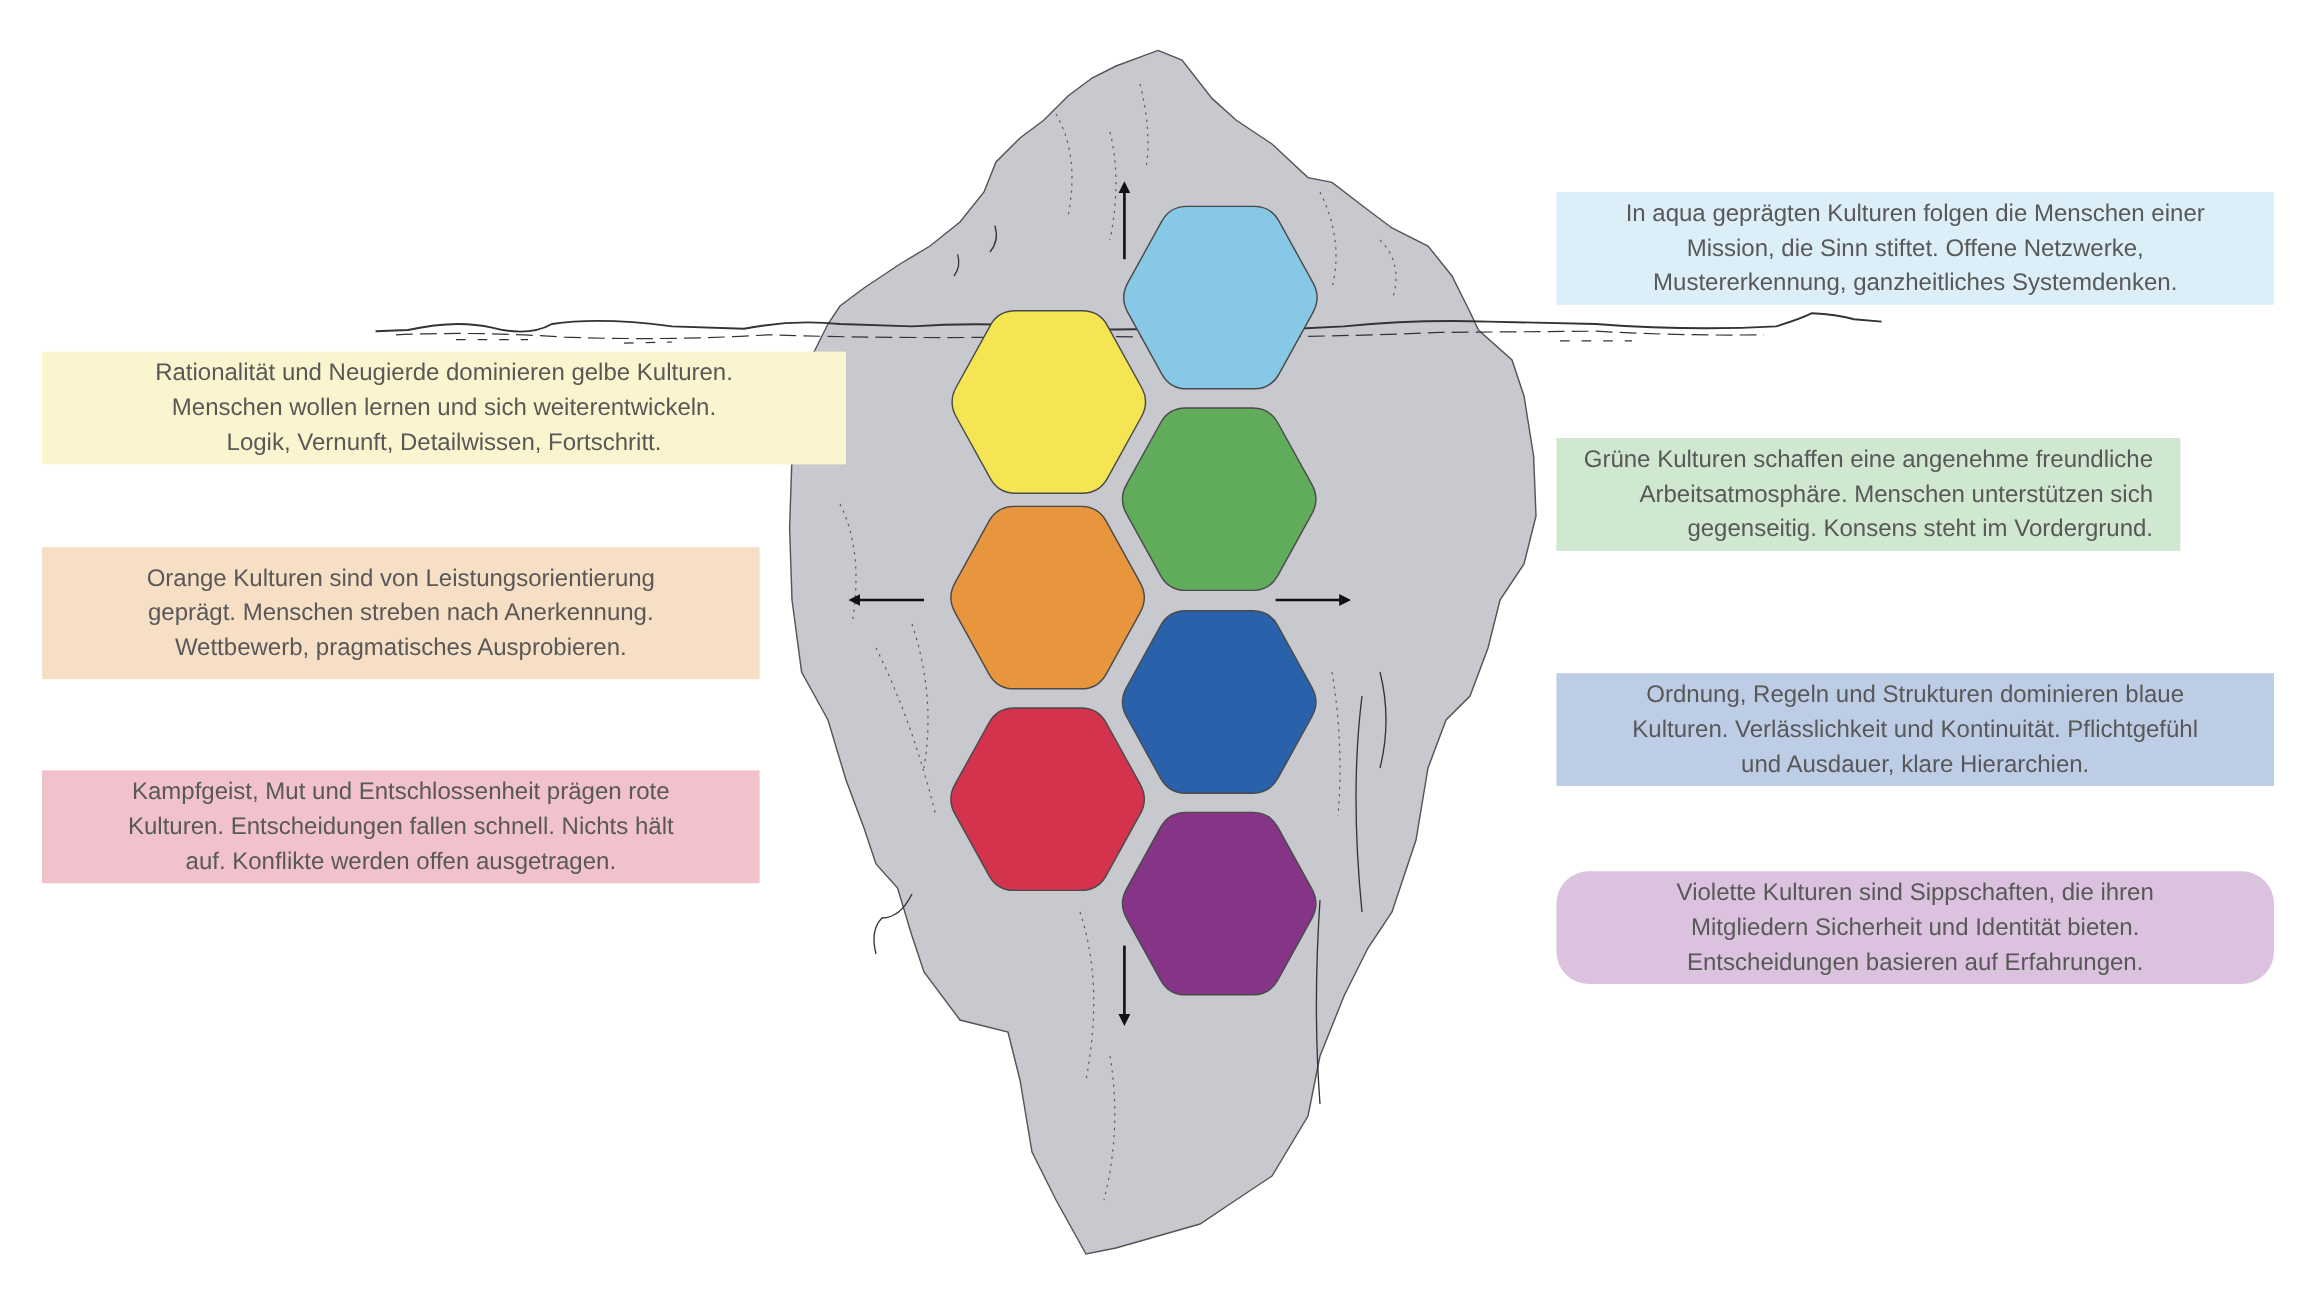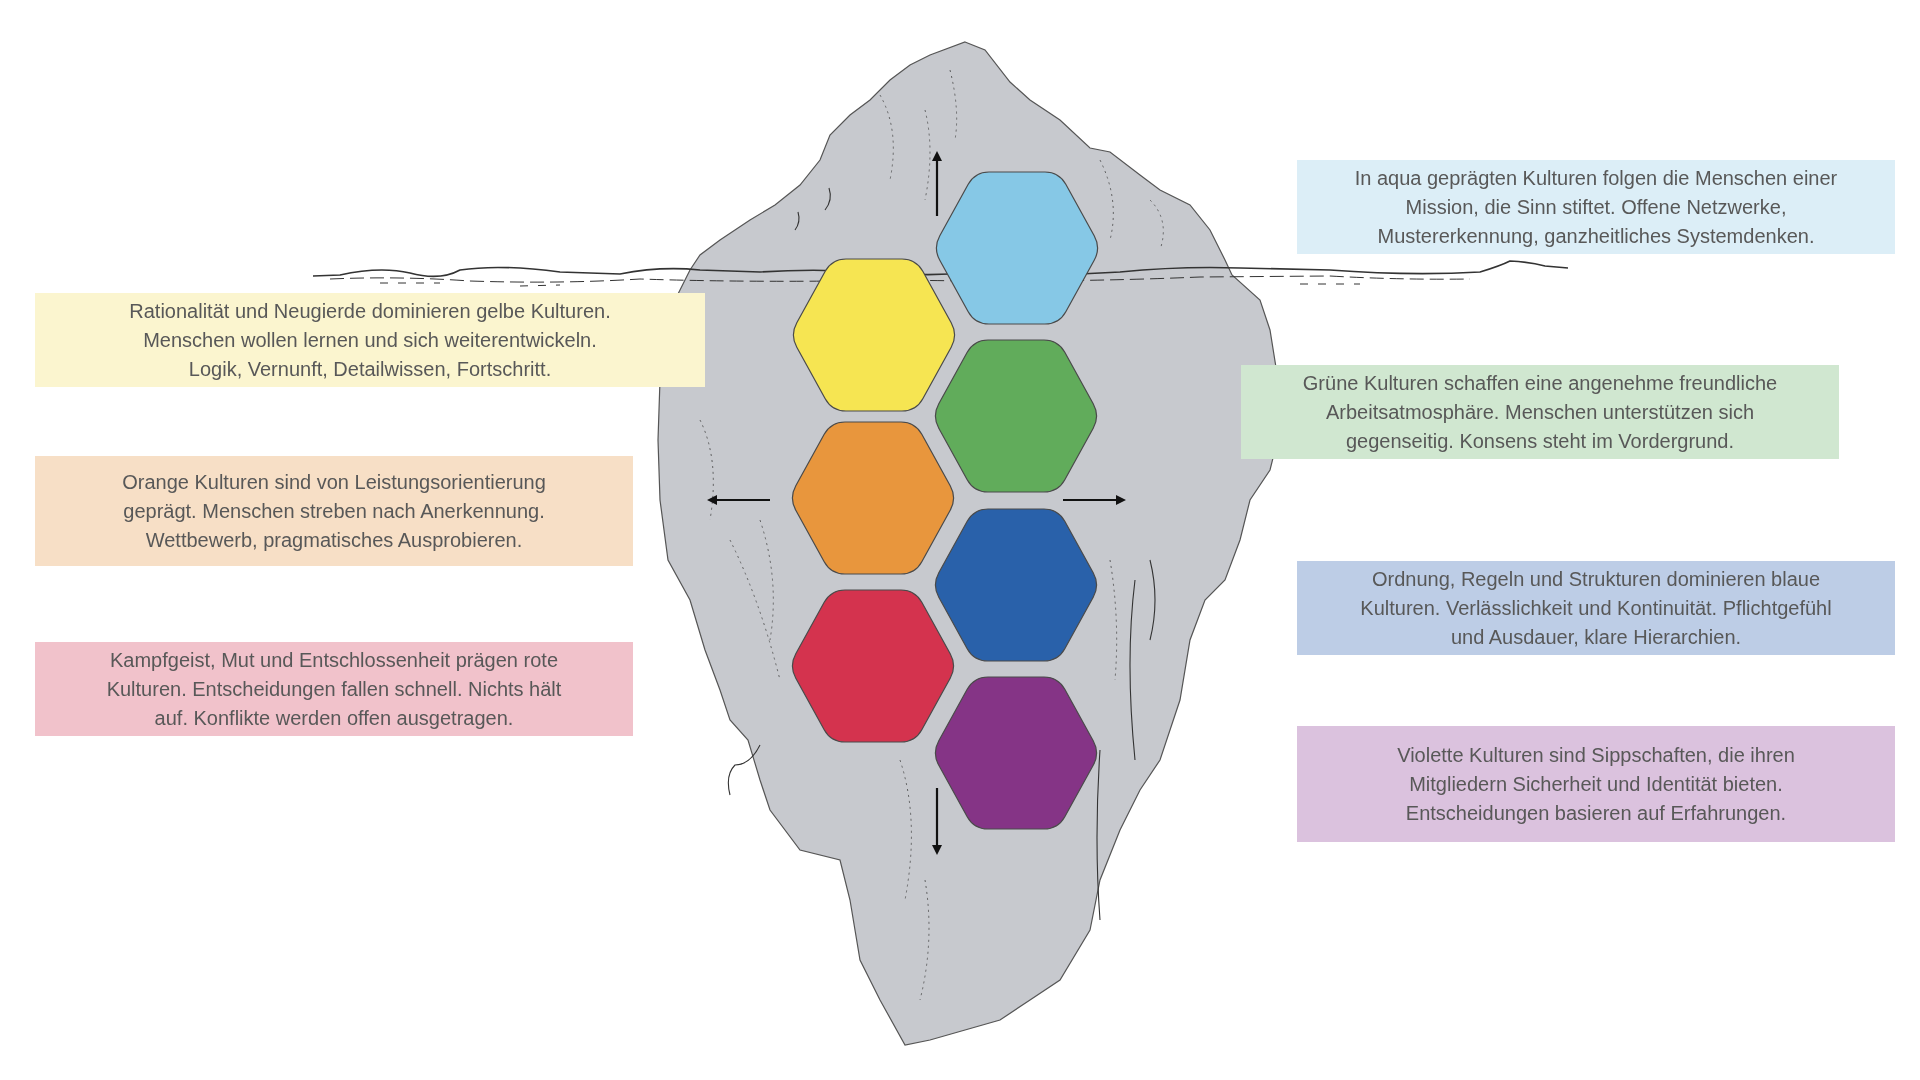--- a/index.html
+++ b/index.html
@@ -77,37 +77,37 @@
 <div class="box" style="left: 1297px; top: 160px; width: 598px; height: 94px; background: rgb(220, 238, 247);">
   <span>In aqua geprägten Kulturen folgen die Menschen einer
 Mission, die Sinn stiftet. Offene Netzwerke,
 Mustererkennung, ganzheitliches Systemdenken.</span>
 </div>
 <div class="box" style="left: 35px; top: 293px; width: 670px; height: 94px; background: rgb(251, 245, 207);">
   <span>Rationalität und Neugierde dominieren gelbe Kulturen.
 Menschen wollen lernen und sich weiterentwickeln.
 Logik, Vernunft, Detailwissen, Fortschritt.</span>
 </div>
-<div class="box" style="left: 1241px; top: 365px; width: 598px; height: 94px; background: rgb(208, 231, 208);">
+<div class="box" style="left: 1297px; top: 365px; width: 520px; height: 94px; background: rgb(208, 231, 208); text-align: right;">
   <span>Grüne Kulturen schaffen eine angenehme freundliche
 Arbeitsatmosphäre. Menschen unterstützen sich
 gegenseitig. Konsens steht im Vordergrund.</span>
 </div>
 <div class="box" style="left: 35px; top: 456px; width: 598px; height: 110px; background: rgb(247, 223, 198);">
   <span>Orange Kulturen sind von Leistungsorientierung
 geprägt. Menschen streben nach Anerkennung.
 Wettbewerb, pragmatisches Ausprobieren.</span>
 </div>
 <div class="box" style="left: 1297px; top: 561px; width: 598px; height: 94px; background: rgb(189, 205, 230);">
   <span>Ordnung, Regeln und Strukturen dominieren blaue
 Kulturen. Verlässlichkeit und Kontinuität. Pflichtgefühl
 und Ausdauer, klare Hierarchien.</span>
 </div>
 <div class="box" style="left: 35px; top: 642px; width: 598px; height: 94px; background: rgb(241, 194, 203);">
   <span>Kampfgeist, Mut und Entschlossenheit prägen rote
 Kulturen. Entscheidungen fallen schnell. Nichts hält
 auf. Konflikte werden offen ausgetragen.</span>
 </div>
-<div class="box" style="left: 1297px; top: 726px; width: 598px; height: 116px; background: rgb(219, 194, 222);">
+<div class="box" style="left: 1297px; top: 726px; width: 598px; height: 94px; background: rgb(219, 194, 222); border-radius: 27px;">
   <span>Violette Kulturen sind Sippschaften, die ihren
 Mitgliedern Sicherheit und Identität bieten.
 Entscheidungen basieren auf Erfahrungen.</span>
 </div>
 
 </body></html>

